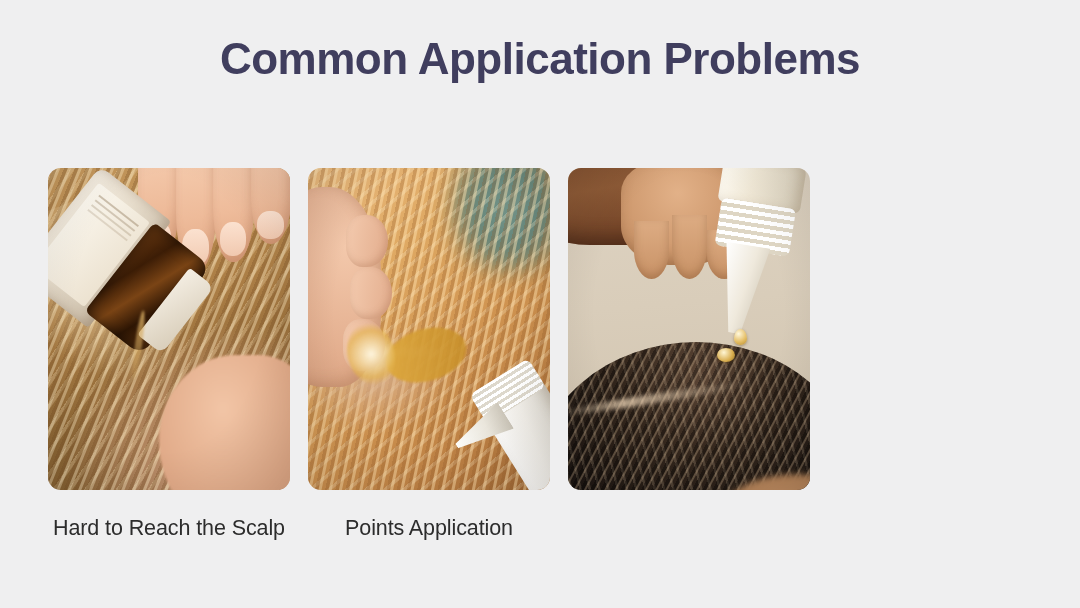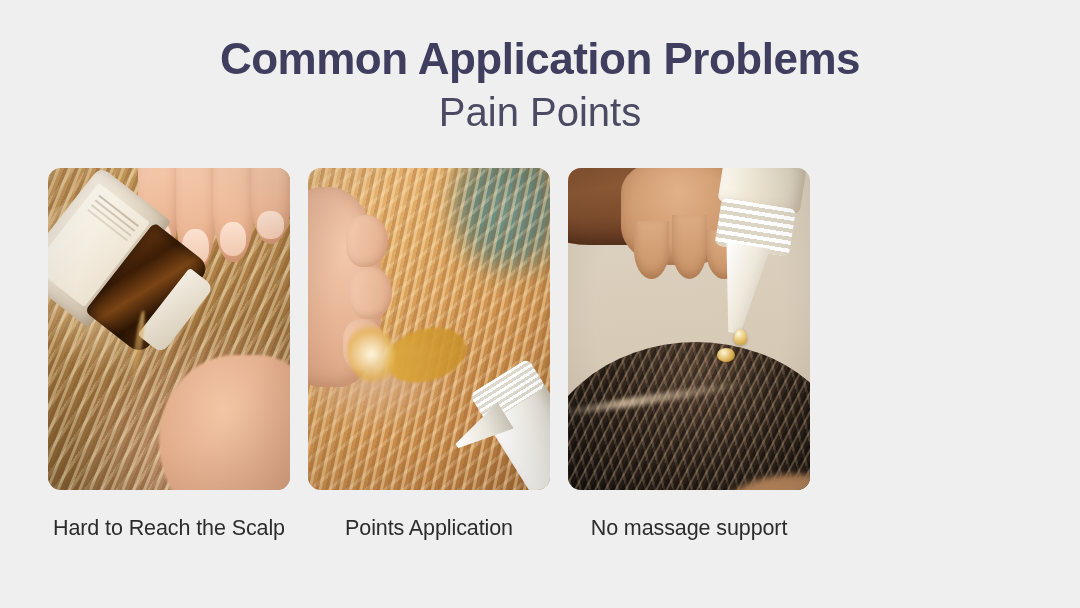--- a/index.html
+++ b/index.html
@@ -461,21 +461,20 @@
     pointer-events: none;
   }
 </style>
 </head>
 <body>
 
 <div class="slide">
 
   <div class="header">
     <h1 class="title">Common Application Problems</h1>
-    <h2 class="subtitle">Pain Points</h2>
   </div>
 
   <div class="card-row">
 
     <div class="card">
       <div class="photo p1">
         <div class="strands"></div>
         <div class="shine"></div>
         <div class="skin"></div>
         <div class="fingers">
@@ -536,17 +535,16 @@
         </div>
         <div class="squeeze">
           <div class="cap"></div>
           <div class="ribs"></div>
           <div class="cone"></div>
         </div>
         <div class="drop4"></div>
         <div class="drop4 landed"></div>
         <div class="vignette"></div>
       </div>
-      <div class="caption">No massage support</div>
     </div>
 
   </div>
 </div>
 
 </body></html>

